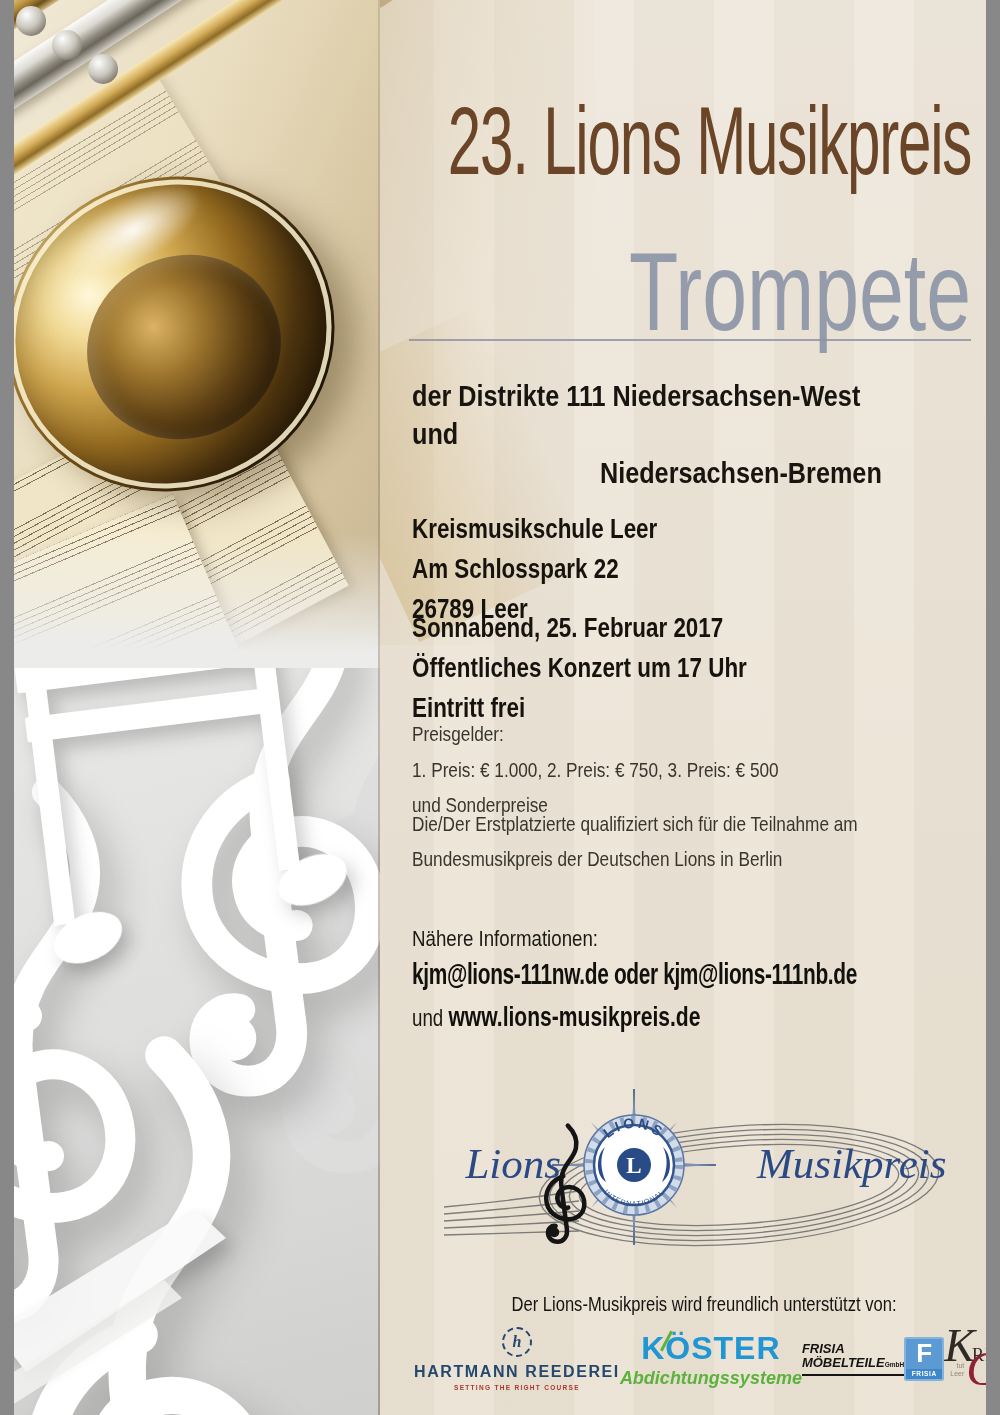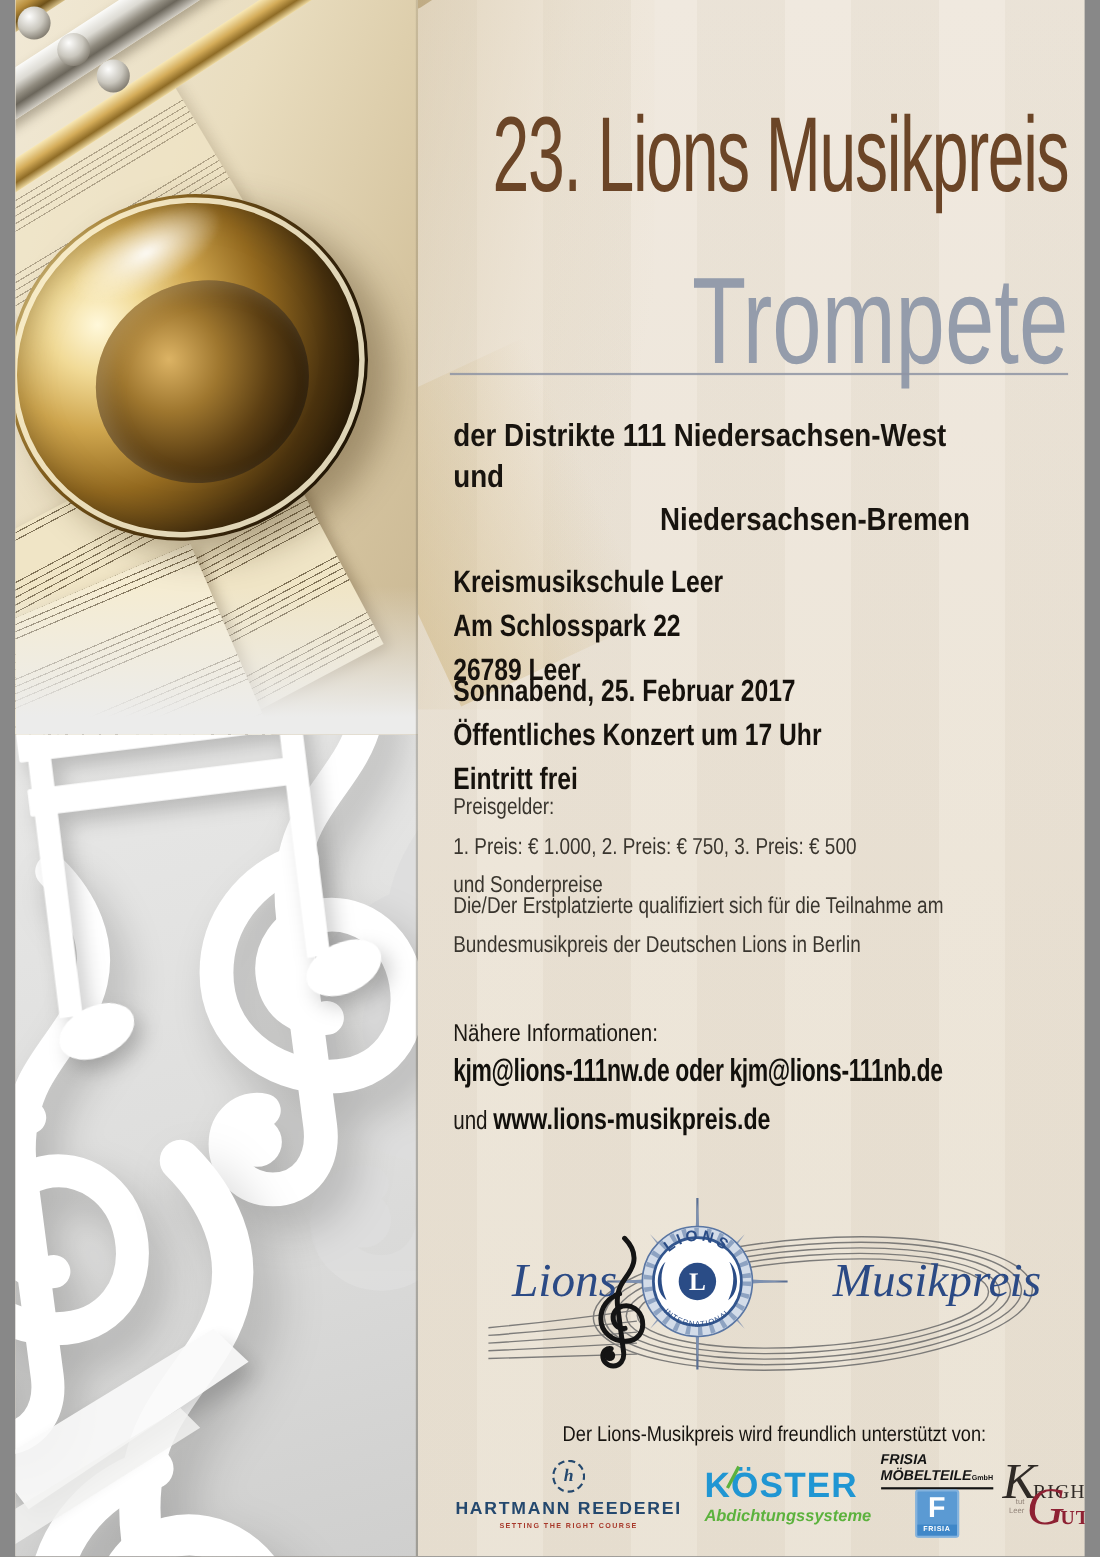--- a/index.html
+++ b/index.html
@@ -90,22 +90,22 @@
   .sponsor-row{position:absolute;left:400px;top:1320px;width:585px;height:78px;display:flex;
     justify-content:space-between;align-items:center;z-index:6;}
   .sp{display:flex;flex-direction:column;align-items:center;}
   .hx-circle{width:30px;height:30px;border:2px dashed #24486e;border-radius:50%;display:flex;
     align-items:center;justify-content:center;font-family:"Liberation Serif",serif;font-style:italic;
     font-weight:bold;font-size:16px;color:#24486e;box-sizing:border-box;}
   .hx-name{margin-top:6px;font-size:16px;font-weight:bold;letter-spacing:1.6px;color:#24486e;white-space:nowrap;}
   .hx-tag{margin-top:3px;font-size:6.5px;font-weight:bold;letter-spacing:1.3px;color:#a8392b;white-space:nowrap;}
   .ko-name{position:relative;font-size:32px;font-weight:800;letter-spacing:1px;color:#2096d3;}
   .ko-slash{position:absolute;left:24px;top:0px;width:3px;height:22px;background:#5cb23d;transform:rotate(28deg);}
-  .ko-tag{font-size:15px;font-style:italic;font-weight:bold;color:#5cb23d;margin-top:1px;margin-left:12px;}
-  .fr{flex-direction:column;align-items:center;gap:0;}
+  .ko-tag{font-size:18px;font-style:italic;font-weight:bold;color:#5cb23d;margin-top:1px;}
+  .fr{flex-direction:row;align-items:center;gap:0;}
   .fr-text{font-size:13px;font-weight:bold;font-style:italic;color:#141414;line-height:1.08;
     border-bottom:2px solid #141414;padding-bottom:4px;white-space:nowrap;}
   .fr-text .gmbh{font-size:6.5px;font-style:normal;}
   .fr-box{position:relative;width:40px;height:44px;background:#5b9ad3;border-radius:3px;
     box-shadow:inset 0 0 0 2px rgba(255,255,255,.25);}
   .fr-box .fchar{position:absolute;left:0;right:0;top:1px;text-align:center;color:#fff;
     font-size:26px;font-weight:bold;line-height:30px;}
   .fr-box .fstrip{position:absolute;left:2px;right:2px;bottom:2px;height:10px;background:#3f87c8;
     color:#fff;font-size:6.5px;font-weight:bold;letter-spacing:.6px;text-align:center;line-height:10px;}
   .ku{font-family:"Liberation Serif",serif;align-items:flex-start;}

